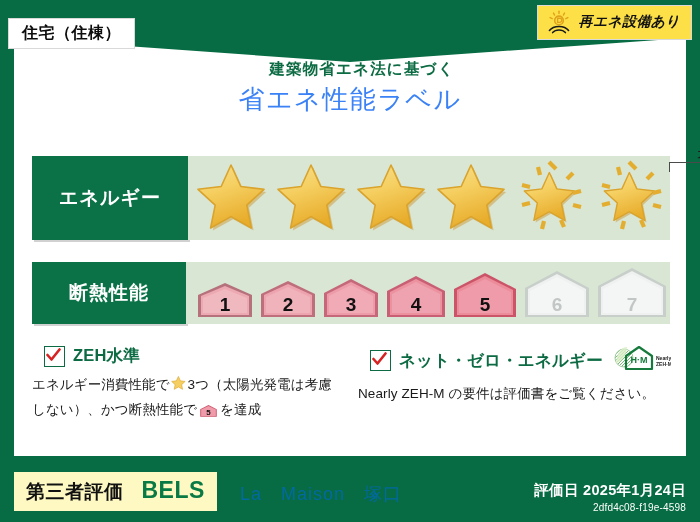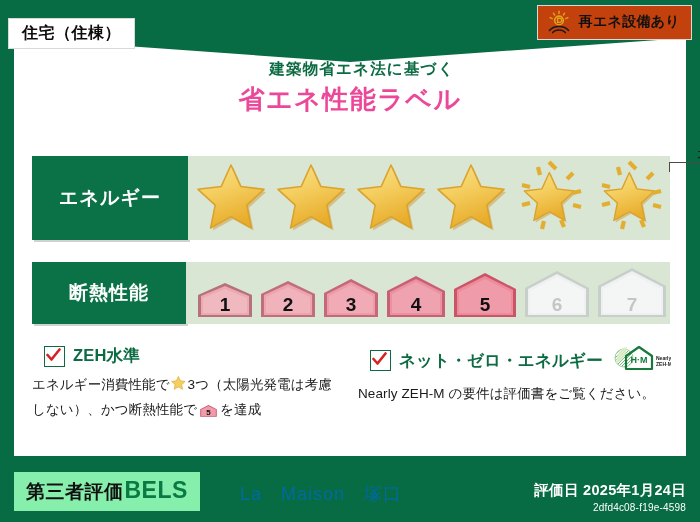--- a/index.html
+++ b/index.html
@@ -50,27 +50,28 @@
     letter-spacing: 0.5px;
     line-height: 1.15;
     white-space: nowrap;
   }
 
   
   .renew-badge {
     position: absolute;
     right: 8px;
     top: 5px;
-    background: #c2410c;
+    background: #fde047;
     border: 1px solid #d9d9d9;
     padding: 4px 11px 5px 8px;
     display: flex;
     align-items: center;
     gap: 7px;
     white-space: nowrap;
+    font-style: italic;
   }
   .renew-badge .txt {
     color: #111;
     font-size: 14px;
     font-weight: bold;
     letter-spacing: 0.3px;
   }
   .sun-icon { width: 26px; height: 24px; display: block; }
 
   
@@ -82,23 +83,23 @@
   }
   .title-sub {
     color: #0c6b42;
     font-size: 15.5px;
     font-weight: bold;
     letter-spacing: 1.2px;
     line-height: 1.2;
     margin-left: 24px;
   }
   .title-main {
-    color: #ec4899;
+    color: #3b82f6;
     font-size: 26px;
-    font-weight: bold;
+    font-weight: normal;
     letter-spacing: 1.5px;
     margin-top: 5px;
     line-height: 1.2;
   }
 
   
   .row {
     position: absolute;
     display: flex;
     align-items: stretch;
@@ -214,25 +215,25 @@
     letter-spacing: 0.1px;
   }
   .inline-star { vertical-align: -3px; margin: 0 1px; }
   .inline-house { vertical-align: -4px; margin: 0 2px; }
 
   
   .footer-badge {
     position: absolute;
     left: 14px;
     bottom: 11px;
-    background: #86efac;
+    background: #fef9c3;
     padding: 5px 12px 6px 12px;
     display: flex;
     align-items: baseline;
-    gap: 1px;
+    gap: 18px;
     white-space: nowrap;
   }
   .footer-badge .third {
     color: #111111;
     font-size: 19px;
     font-weight: bold;
     letter-spacing: 0.5px;
   }
   .footer-badge .bels {
     color: #0a7a44;

